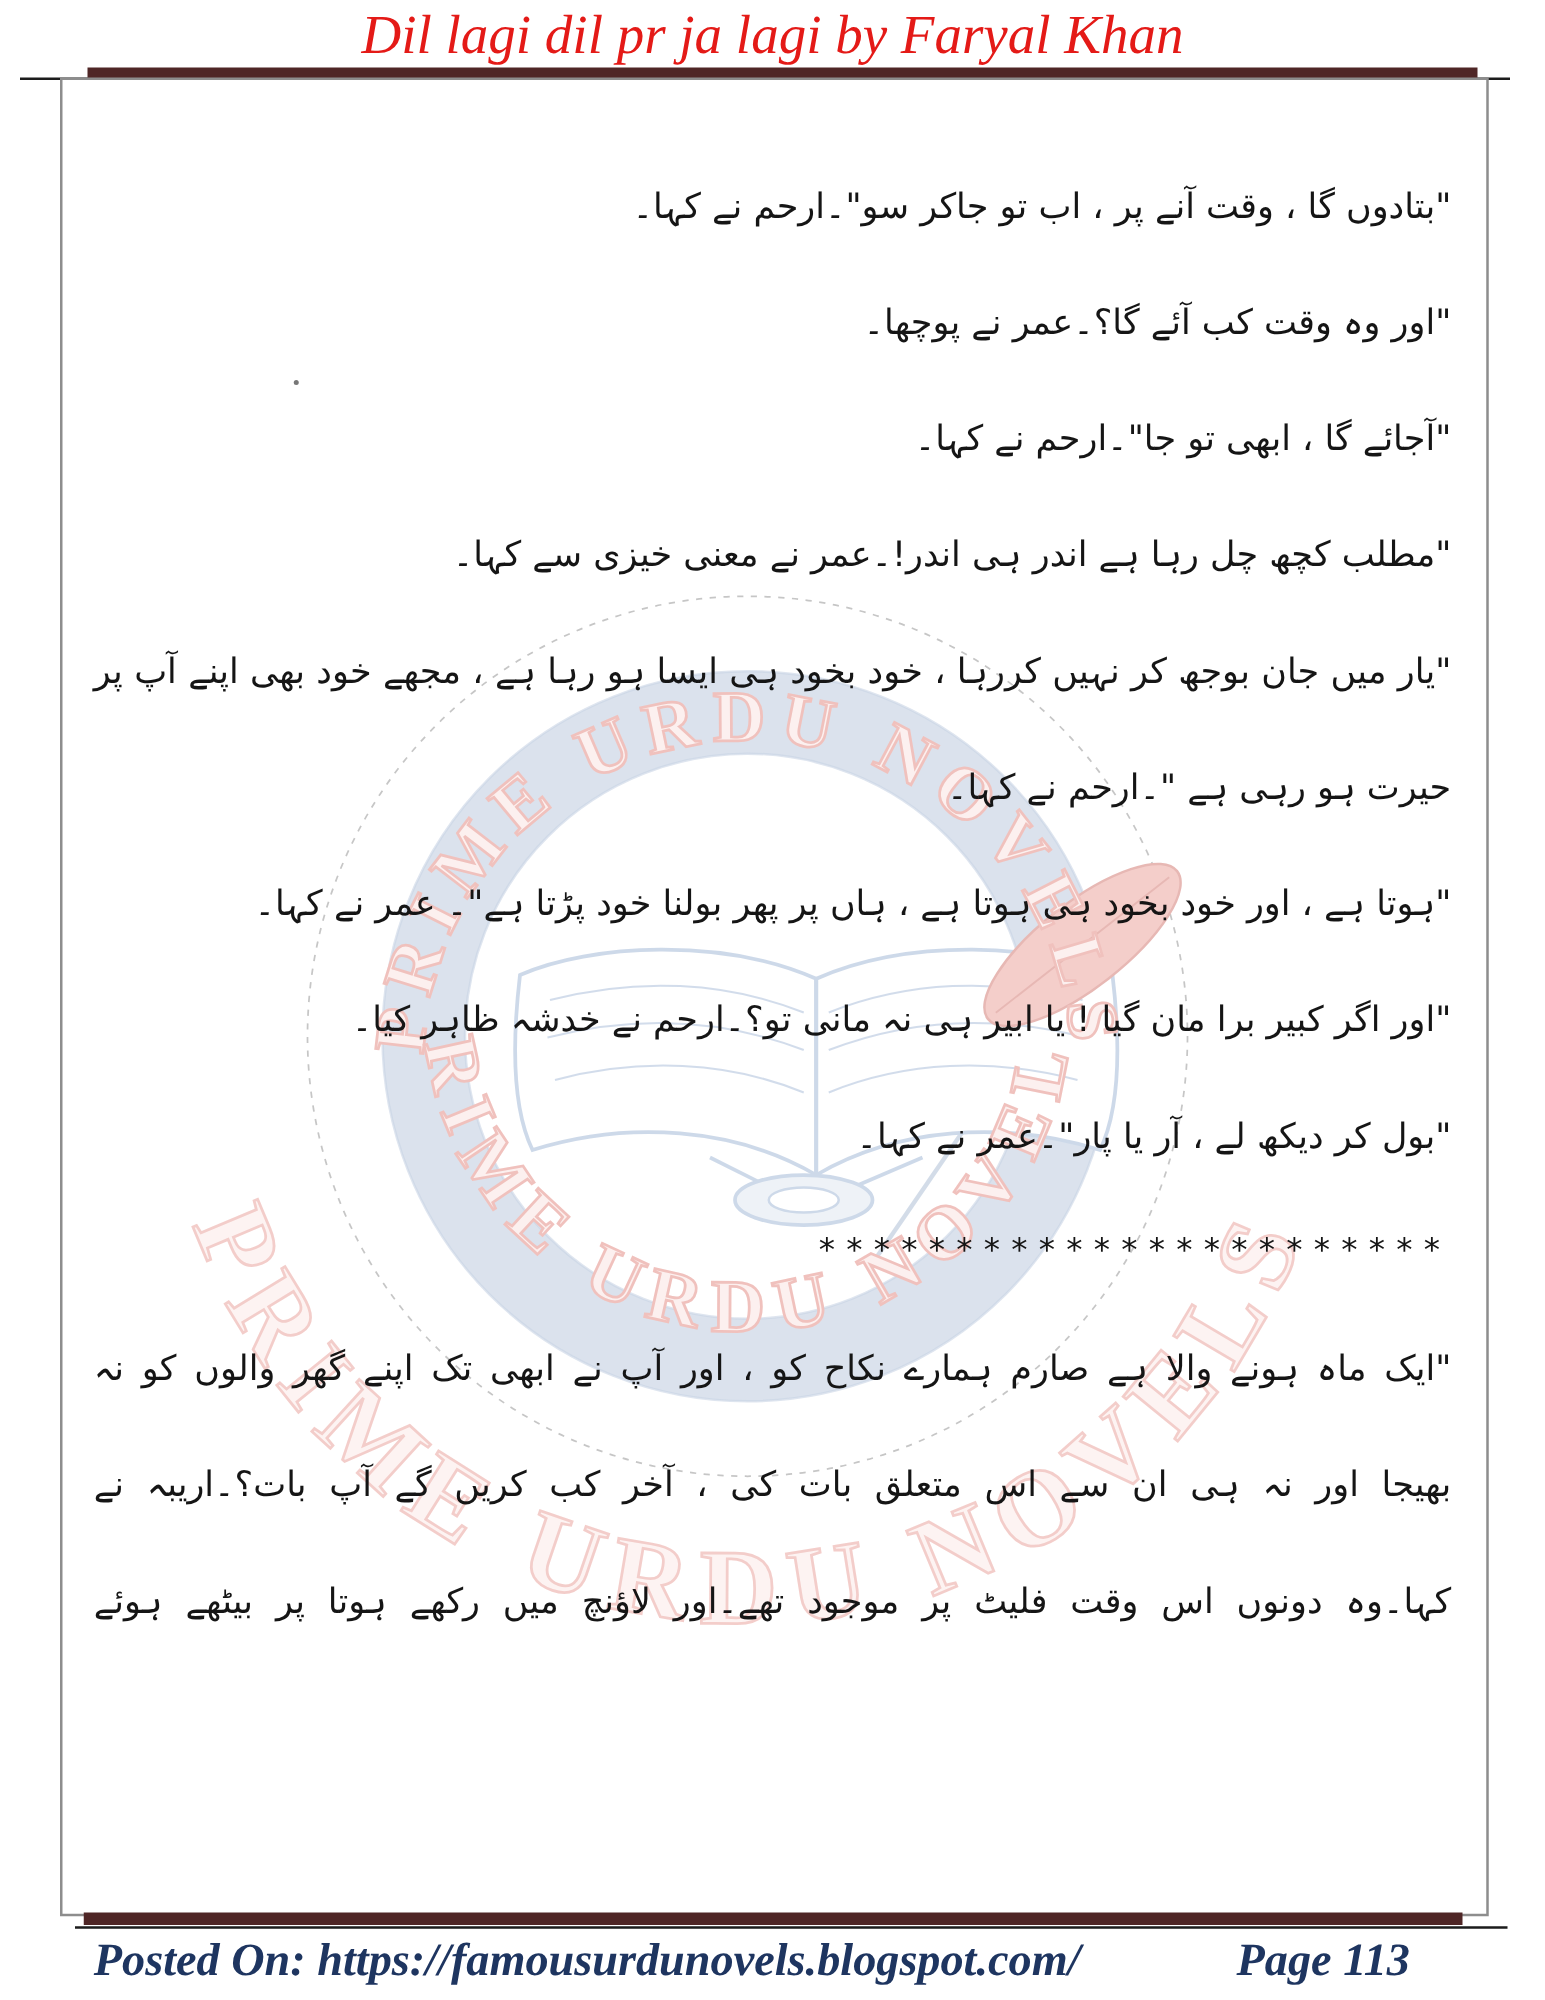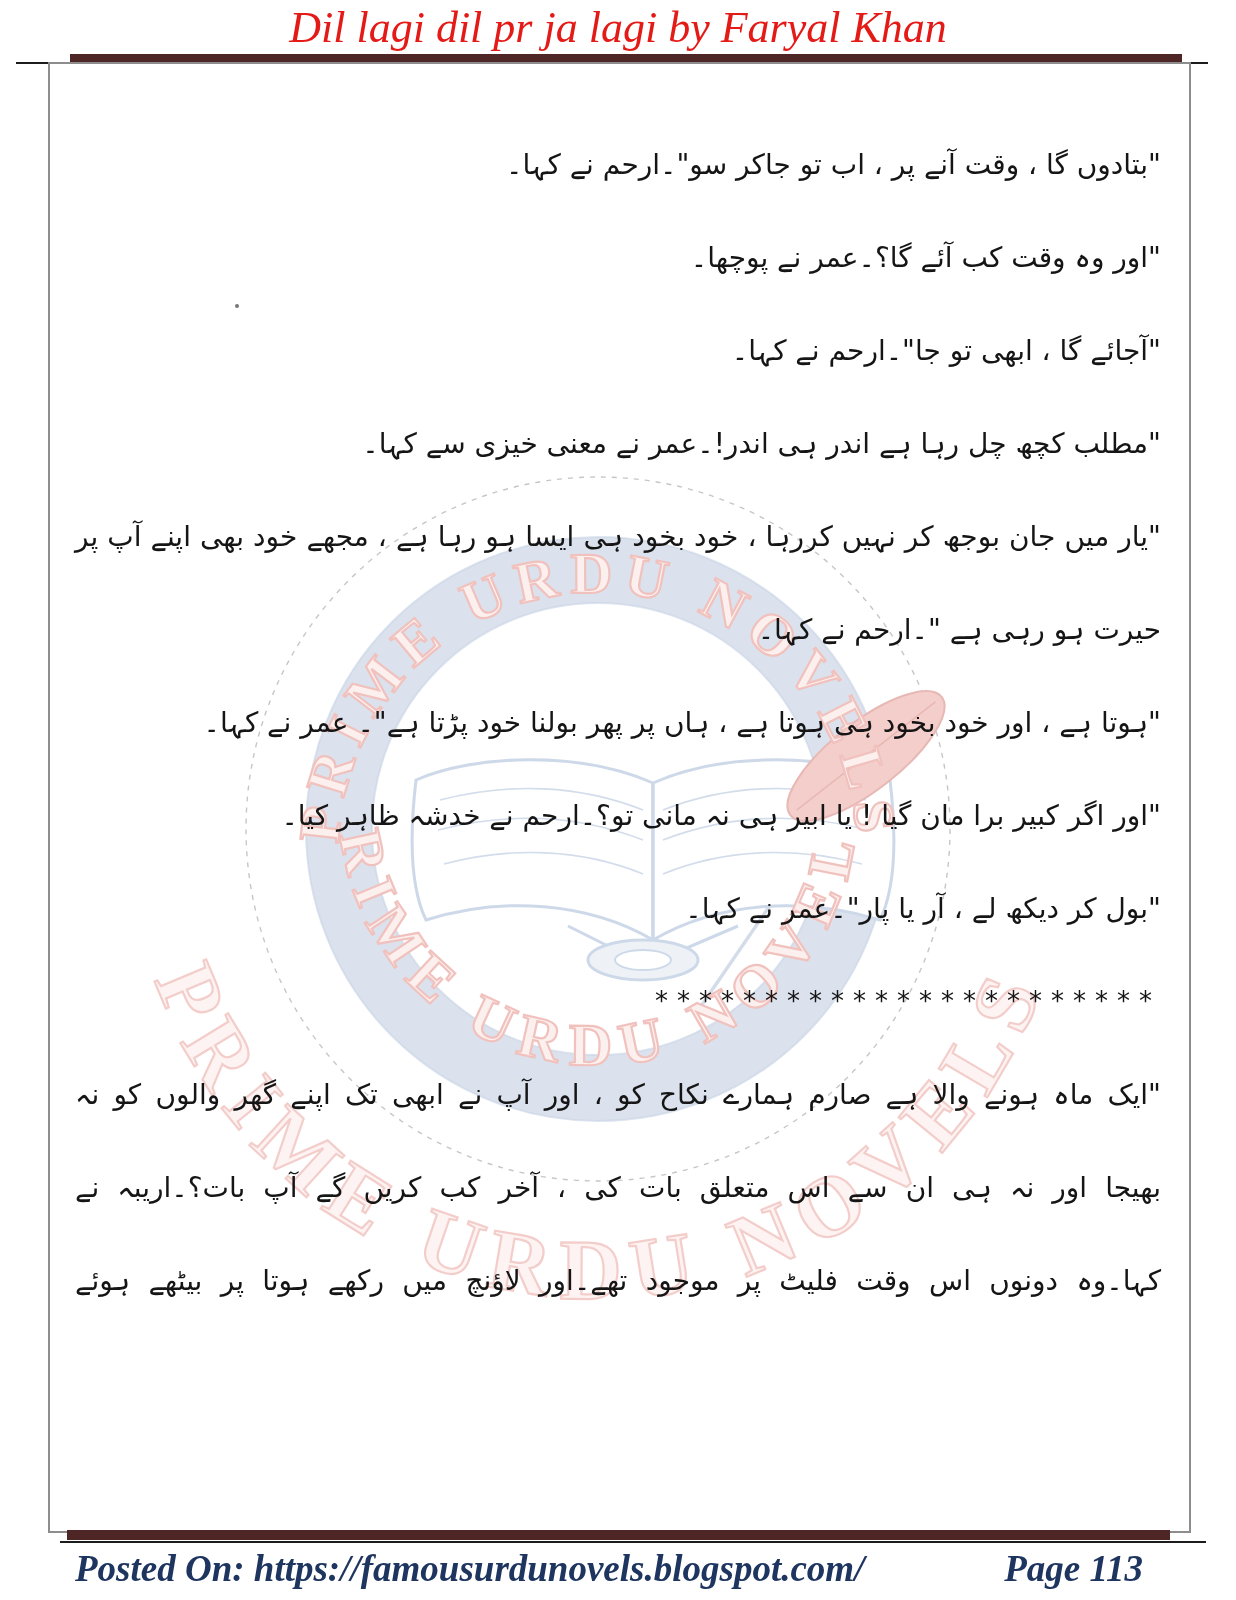--- a/index.html
+++ b/index.html
@@ -38,21 +38,21 @@
     font-family:"DejaVu Sans", sans-serif;padding-left:0;
   }
   .rule-bottom{position:absolute;top:1530px;left:67px;width:1103px;height:10px;background:var(--rule-maroon,#4f2626);}
   .rule-bottom-thin{position:absolute;top:1541px;left:60px;width:1146px;height:2px;background:#1c1c1c;}
   .footer-left{
     position:absolute;top:1547px;left:75px;
     font-family:"Liberation Serif", serif;font-weight:bold;font-style:italic;
     font-size:37px;color:var(--footer-navy,#1e3560);
   }
   .footer-right{
-    position:absolute;top:1547px;right:93px;
+    position:absolute;top:1547px;right:108px;
     font-family:"Liberation Serif", serif;font-weight:bold;font-style:italic;
     font-size:37px;color:var(--footer-navy,#1e3560);
   }
 </style>
 </head>
 <body>
 
 <div class="title">Dil lagi dil pr ja lagi by Faryal Khan</div>
 <div class="rule-top-thin"></div>
 <div class="rule-top"></div>

